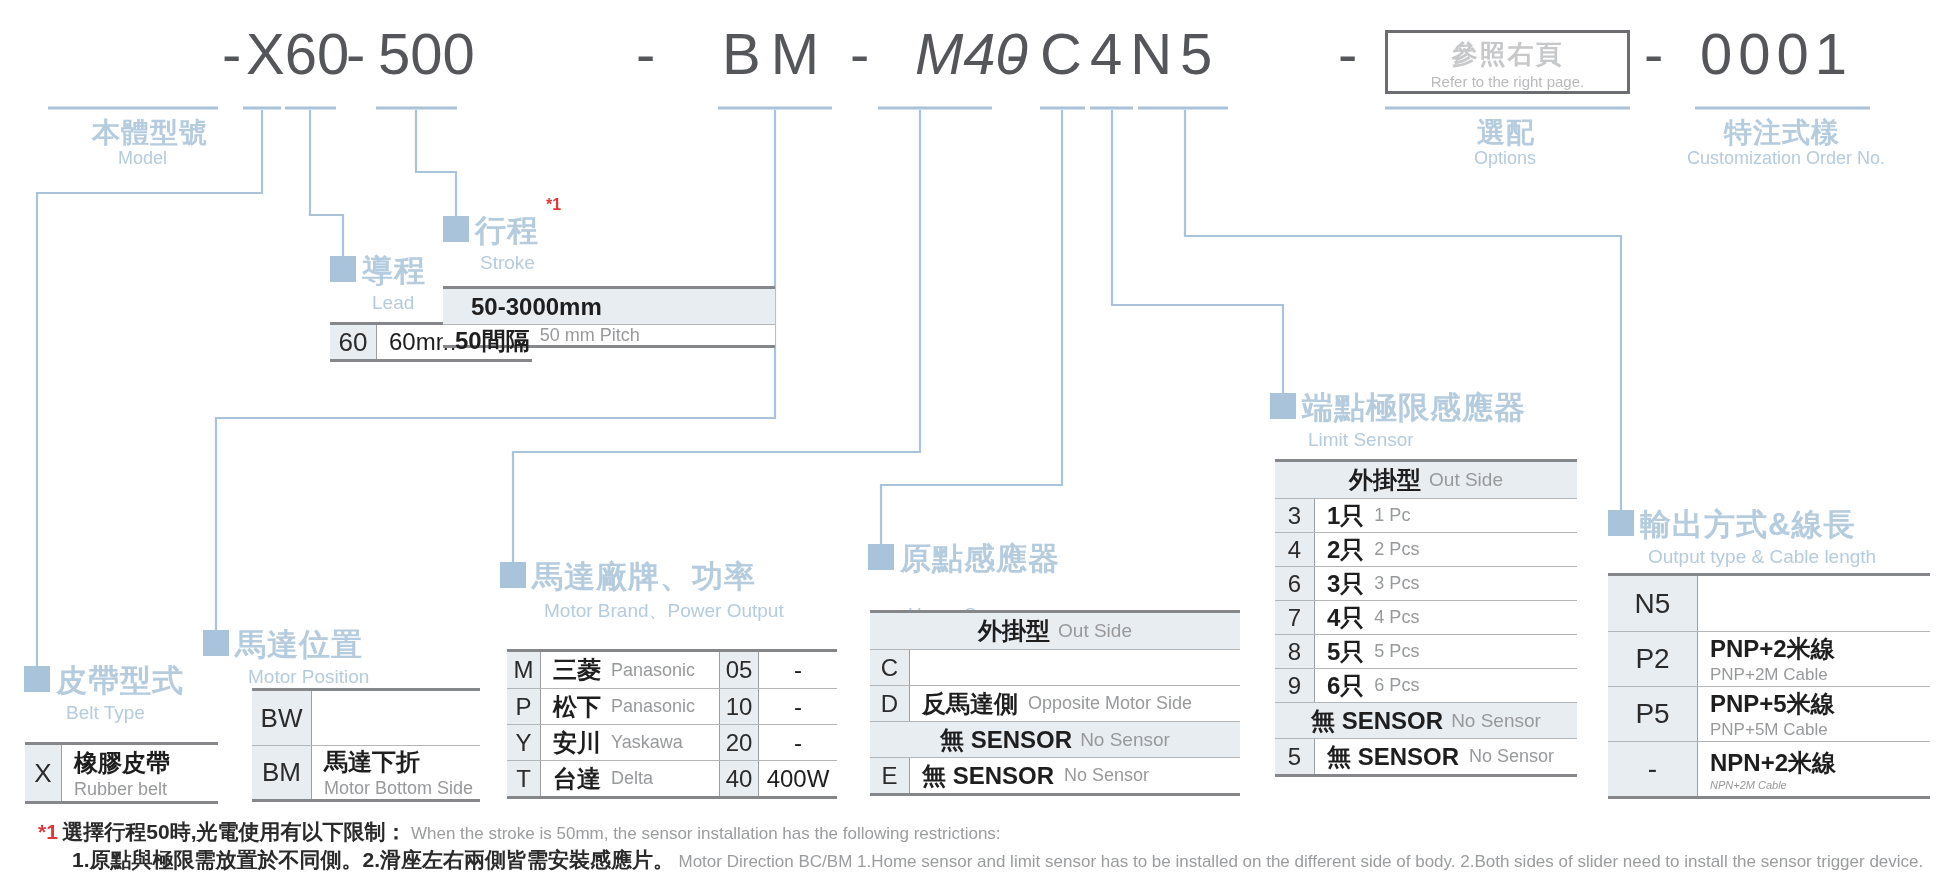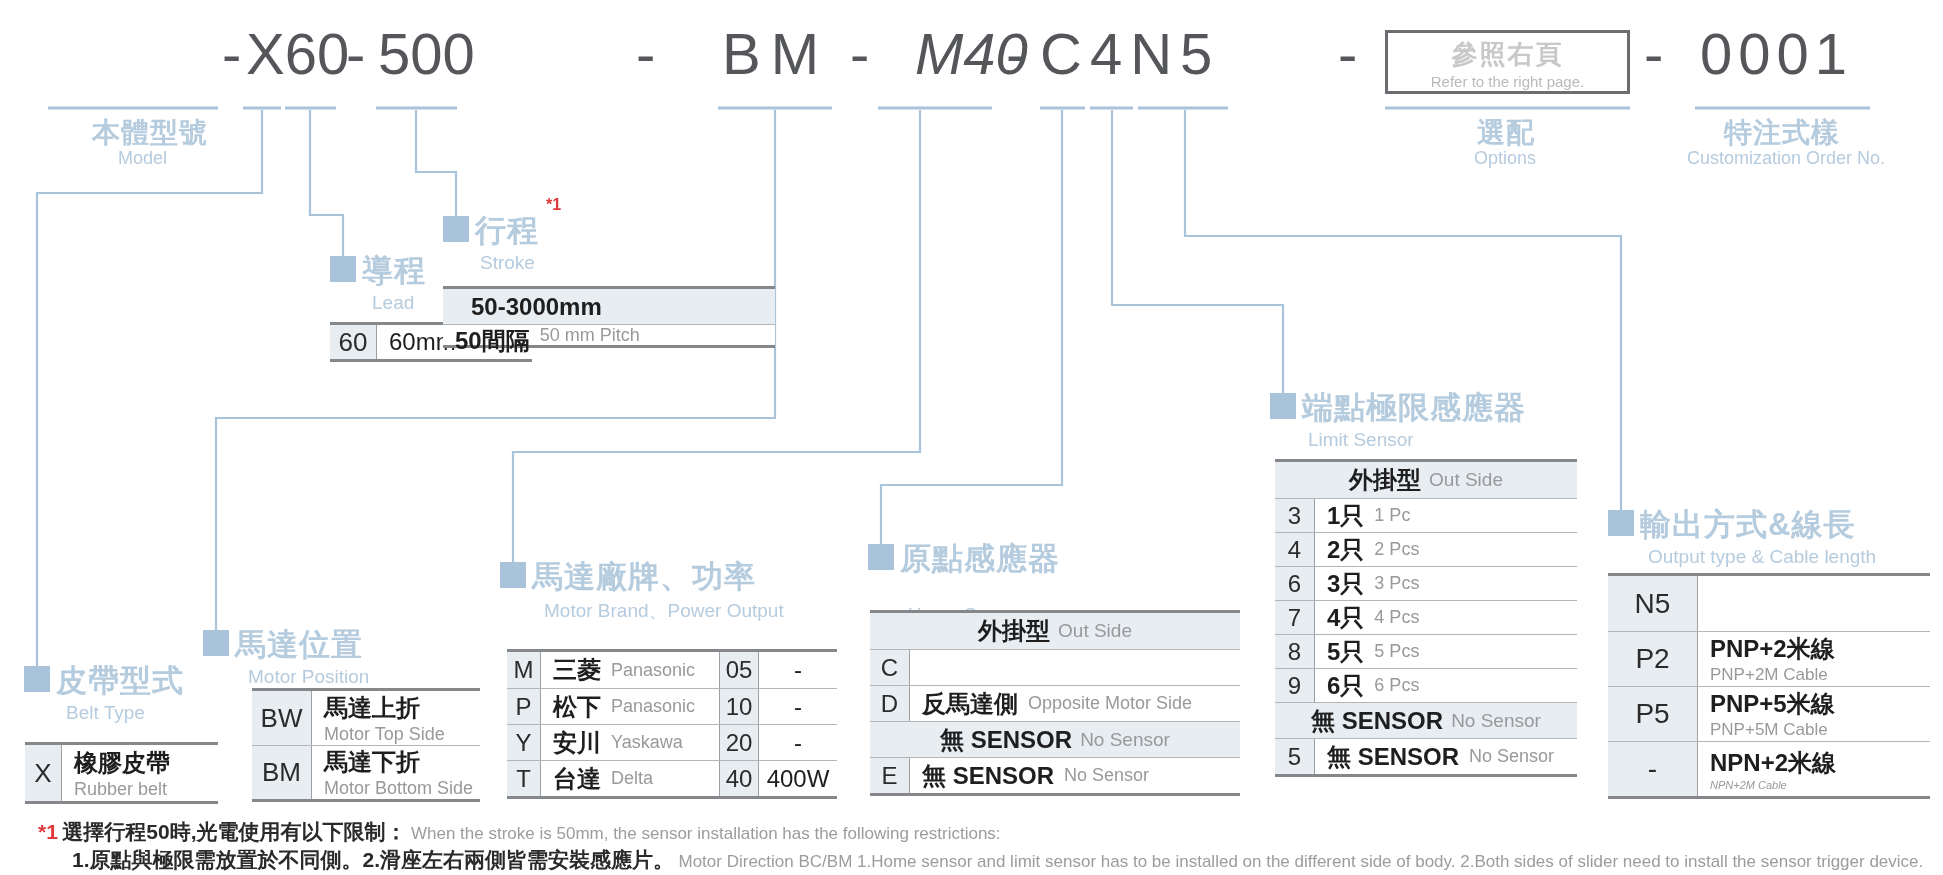--- a/index.html
+++ b/index.html
@@ -140,24 +140,20 @@
       </div>
     </div>
   </div>
 
   <div class="bullet" style="left:203px;top:630px;"></div>
   <div class="sec-cjk" style="left:235px;top:624px;">馬達位置</div>
   <div class="sec-en" style="left:248px;top:666px;">Motor Position</div>
   <div class="dtable" style="left:252px;top:688px;width:228px;">
     <div class="drow" style="height:54px;">
       <div class="cell-code" style="width:60px;">BW</div>
-      <div class="cell-main twoline">
-        <div class="cm-cjk">馬達上折</div>
-        <div class="cm-en">Motor Top Side</div>
-      </div>
     </div>
     <div class="drow" style="height:54px;">
       <div class="cell-code" style="width:60px;">BM</div>
       <div class="cell-main twoline">
         <div class="cm-cjk">馬達下折</div>
         <div class="cm-en">Motor Bottom Side</div>
       </div>
     </div>
   </div>
 

